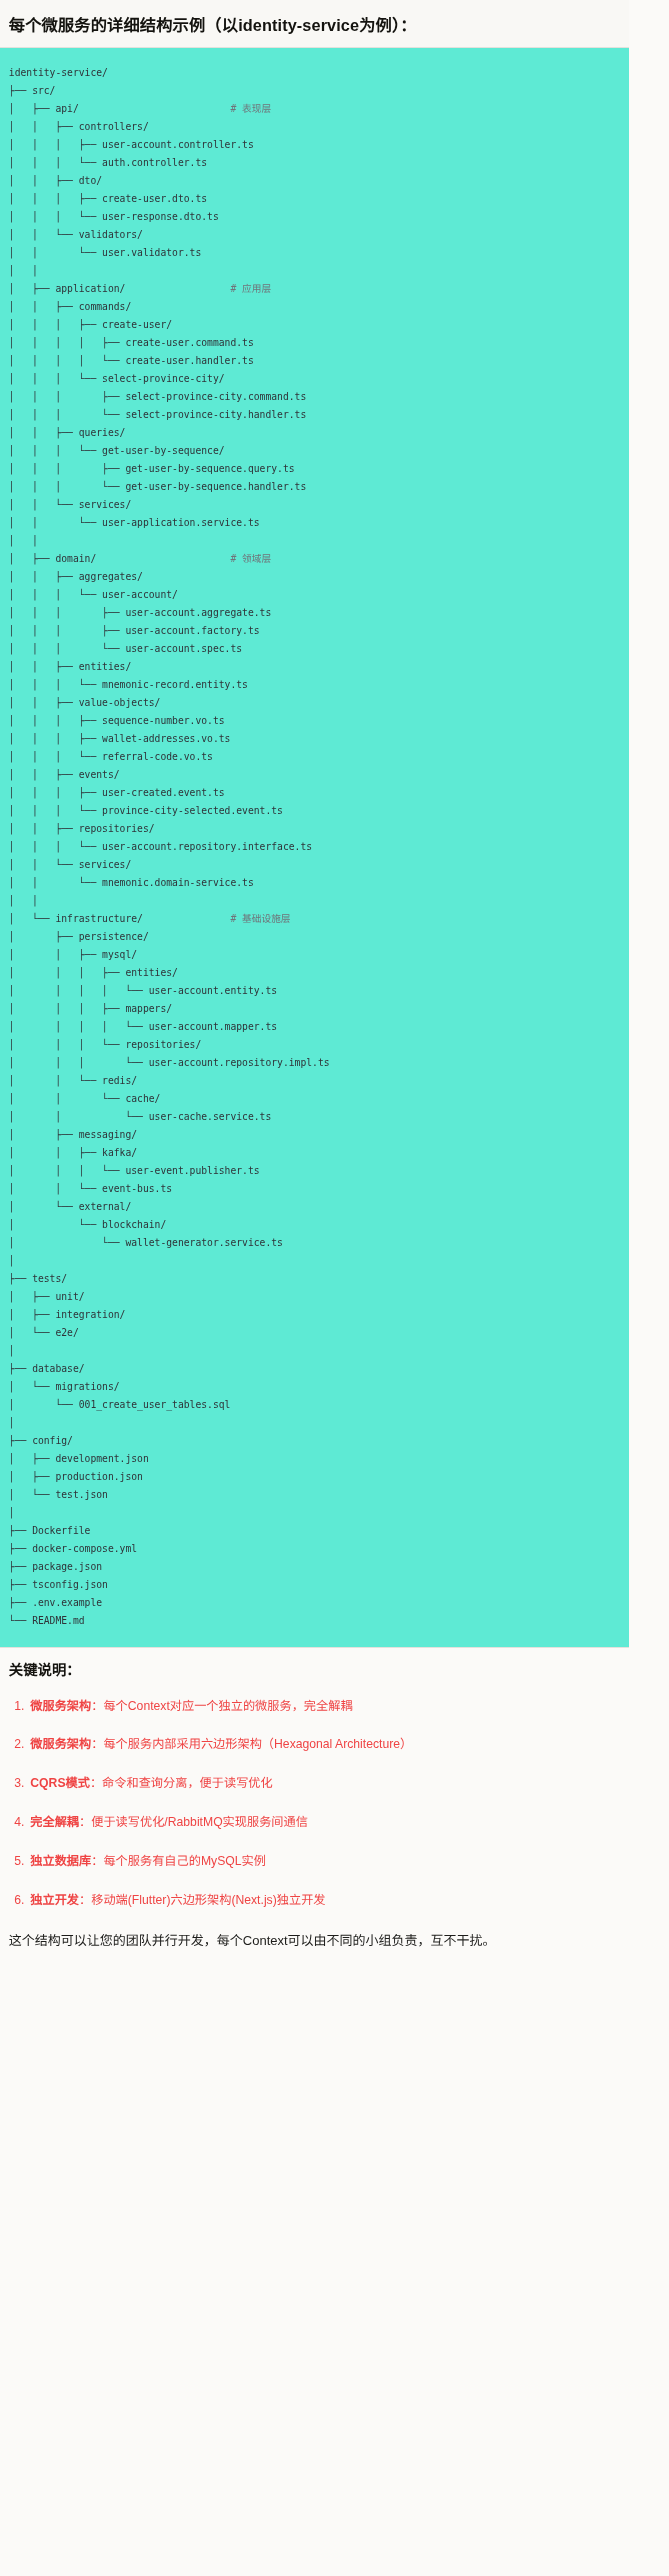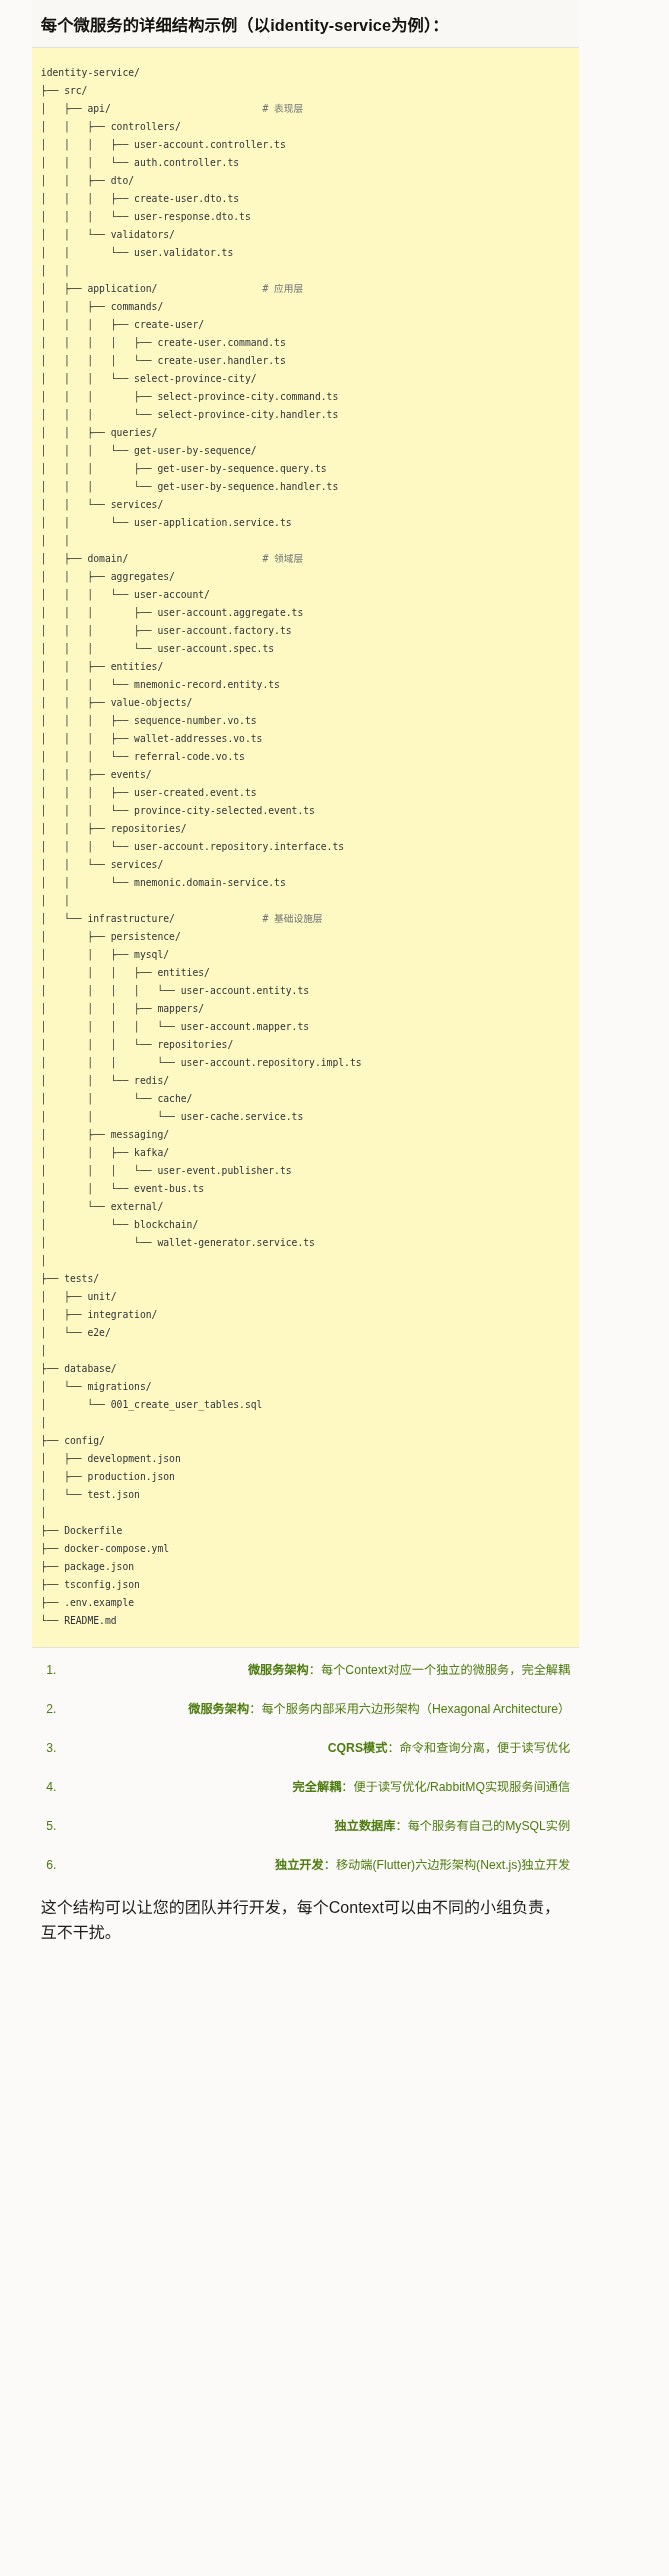--- a/index.html
+++ b/index.html
@@ -4,41 +4,41 @@
 <title>microservice-structure</title>
 <style>
   html,body{margin:0;padding:0;}
   body{
     width:669px;
     background:#fbfaf8;
     font-family:"Liberation Sans","DejaVu Sans",sans-serif;
     color:#1d1d1b;
     -webkit-font-smoothing:antialiased;
   }
-  .page{width:547px;box-sizing:border-box;margin-left:32px;}
+  .page{width:629px;box-sizing:border-box;}
 
   
   .doc-header{
     padding:13.8px 8.8px 11.3px 8.8px;
     border-bottom:0.6px solid #e4e1dc;
     background:#f9f8f5;
   }
   .doc-title{
     font-size:16.3px;
     font-weight:bold;
     line-height:1.35;
     letter-spacing:0.1px;
     margin:0;
     color:#14130f;
   }
 
   
   .tree-block{
     padding:16.3px 8.8px 16.3px 8.8px;
-    background:#fef9c3;
+    background:#5eead4;
     border-bottom:0.6px solid #e4e1dc;
   }
   pre.tree{
     margin:0;
     font-family:"DejaVu Sans Mono","Liberation Mono",monospace;
     font-size:9.7px;
     line-height:18px;
     color:#2f3338;
     white-space:pre;
     tab-size:4;
@@ -56,31 +56,30 @@
     margin:0 0 16.3px 0;
     line-height:1.3;
     color:#14130f;
   }
   ol.note-list{
     margin:0 0 0 0;
     padding:0 0 0 19px;
     list-style:decimal;
     font-size:12.2px;
     line-height:1.5;
-    color:#4d7c0f;
-    text-align:right;
+    color:#ef4444;
   }
   ol.note-list li{
     margin:0 0 20.6px 0;
     padding-left:2.5px;
   }
   ol.note-list li:last-child{margin-bottom:19px;}
   ol.note-list li b{font-weight:bold;}
   .closing{
-    font-size:16px;
+    font-size:13px;
     line-height:1.55;
     margin:0;
     padding-top:2.5px;
     color:#1d1d1b;
   }
 </style>
 </head>
 <body>
 
 <div class="page">
@@ -173,20 +172,21 @@
 │
 ├── Dockerfile
 ├── docker-compose.yml
 ├── package.json
 ├── tsconfig.json
 ├── .env.example
 └── README.md</pre>
   </section>
 
   <section class="notes">
+    <h2 class="notes-title">关键说明：</h2>
 
     <ol class="note-list">
       <li>
         <b>微服务架构</b><span>：</span><span>每个Context对应一个独立的微服务，完全解耦</span>
       </li>
       <li>
         <b>微服务架构</b><span>：</span><span>每个服务内部采用六边形架构（Hexagonal Architecture）</span>
       </li>
       <li>
         <b>CQRS模式</b><span>：</span><span>命令和查询分离，便于读写优化</span>

